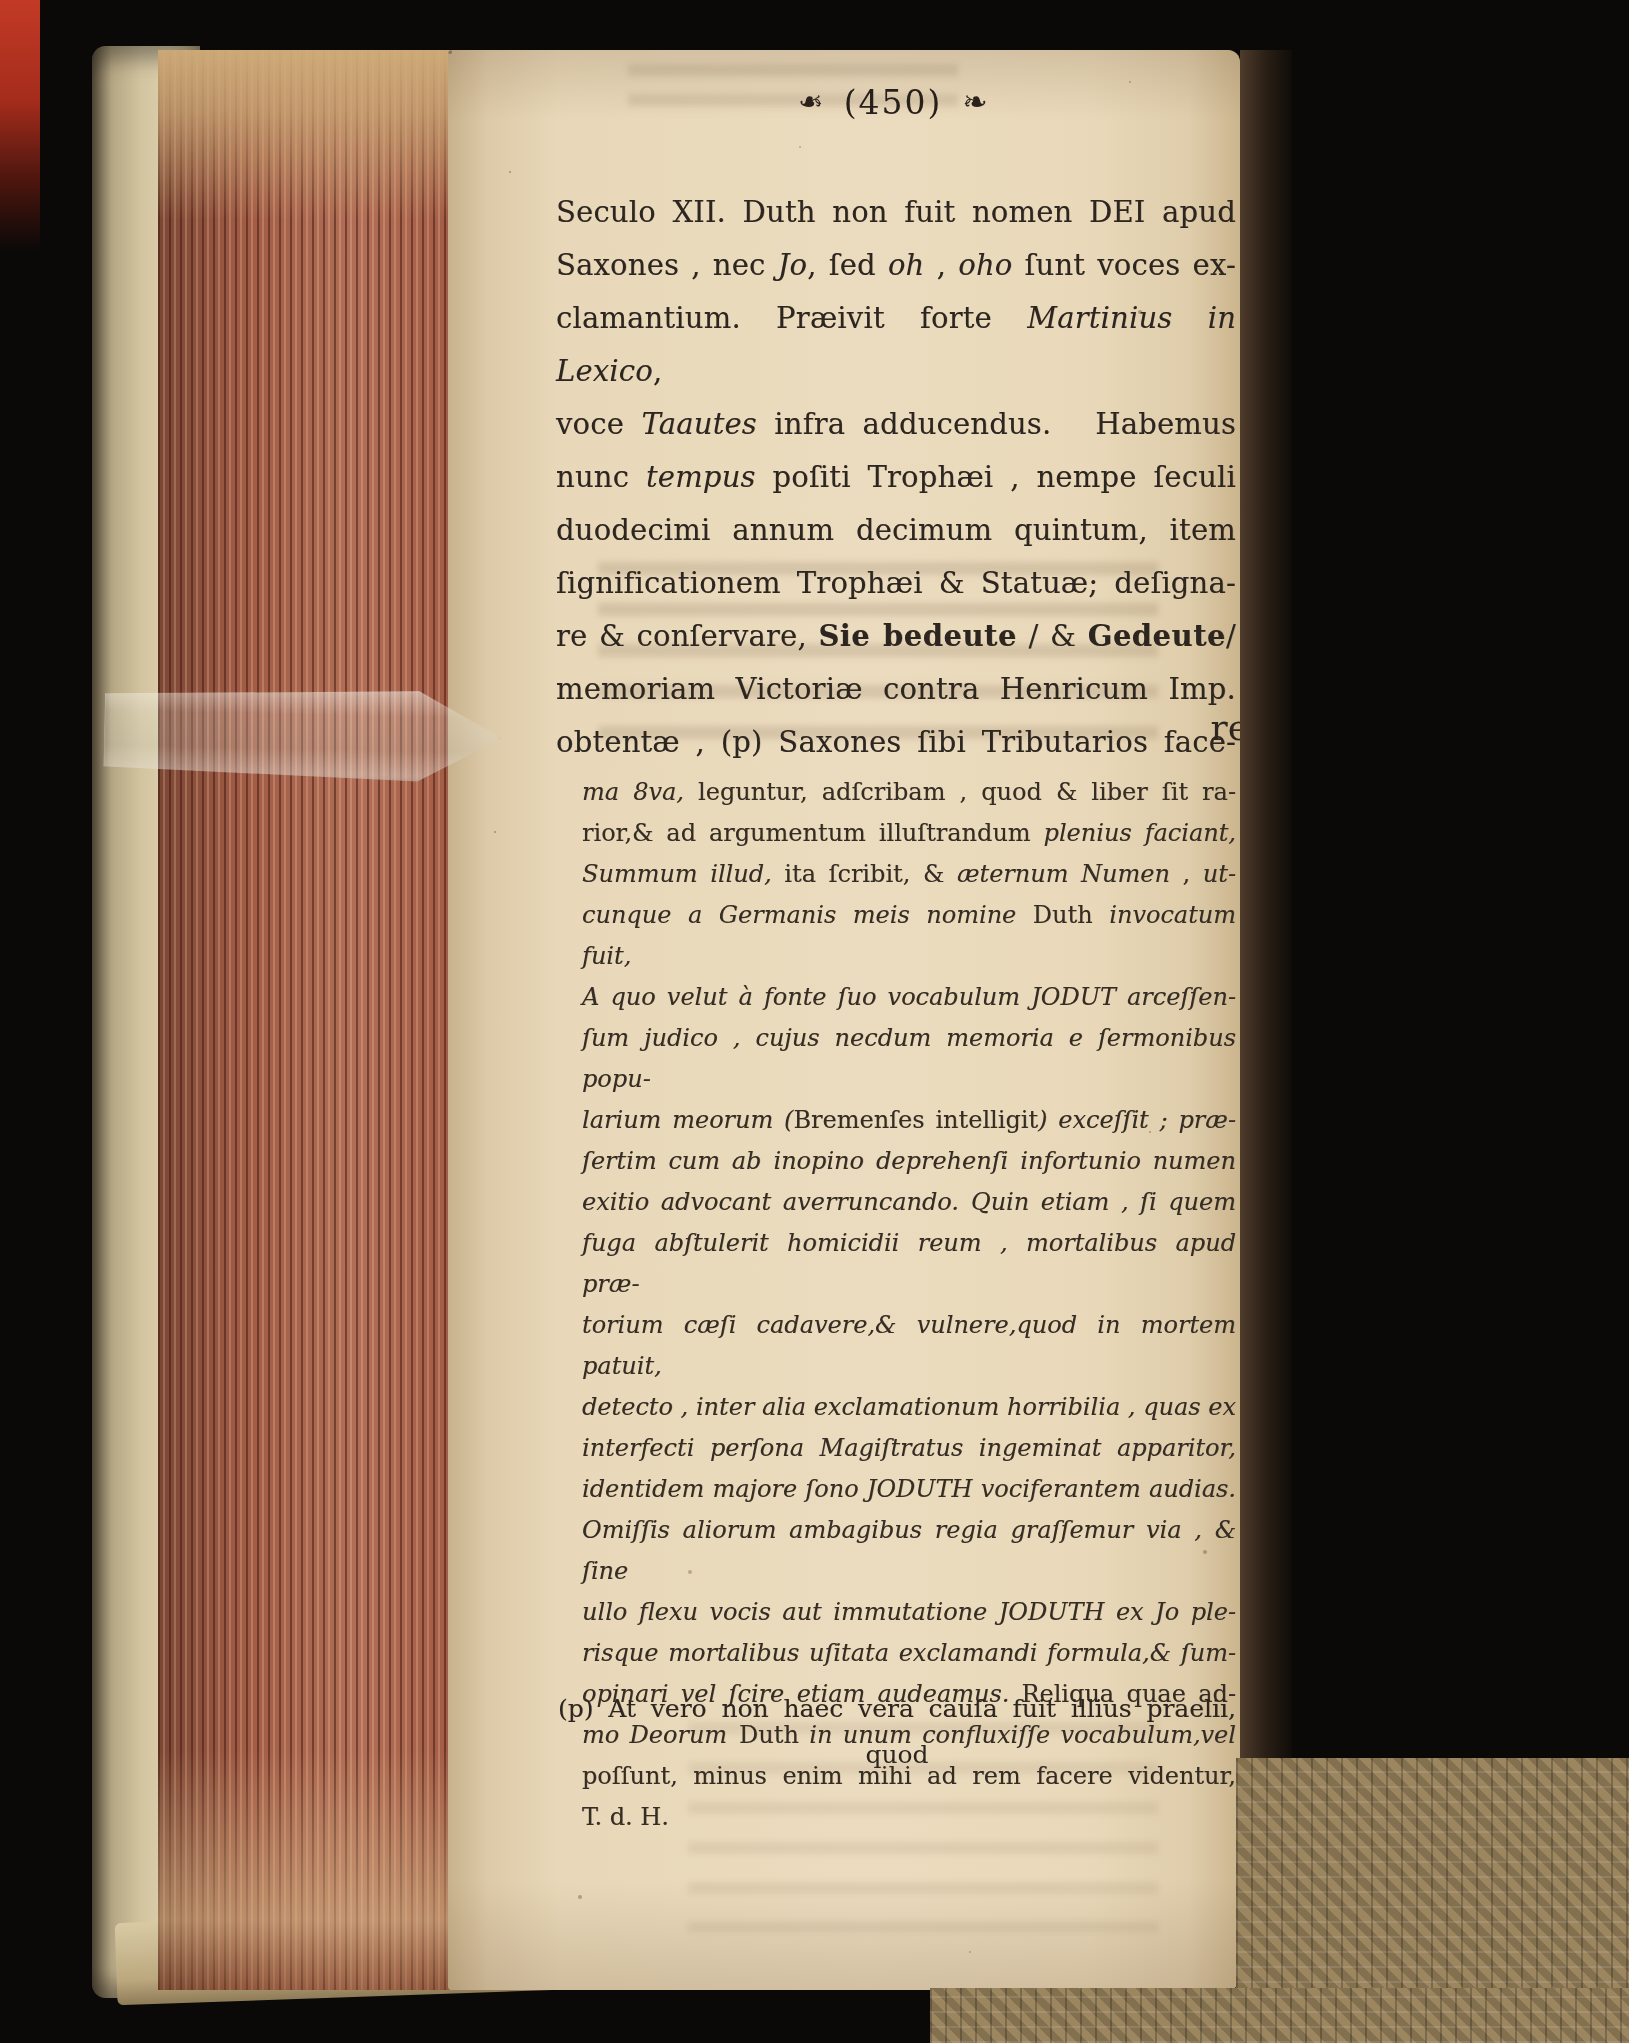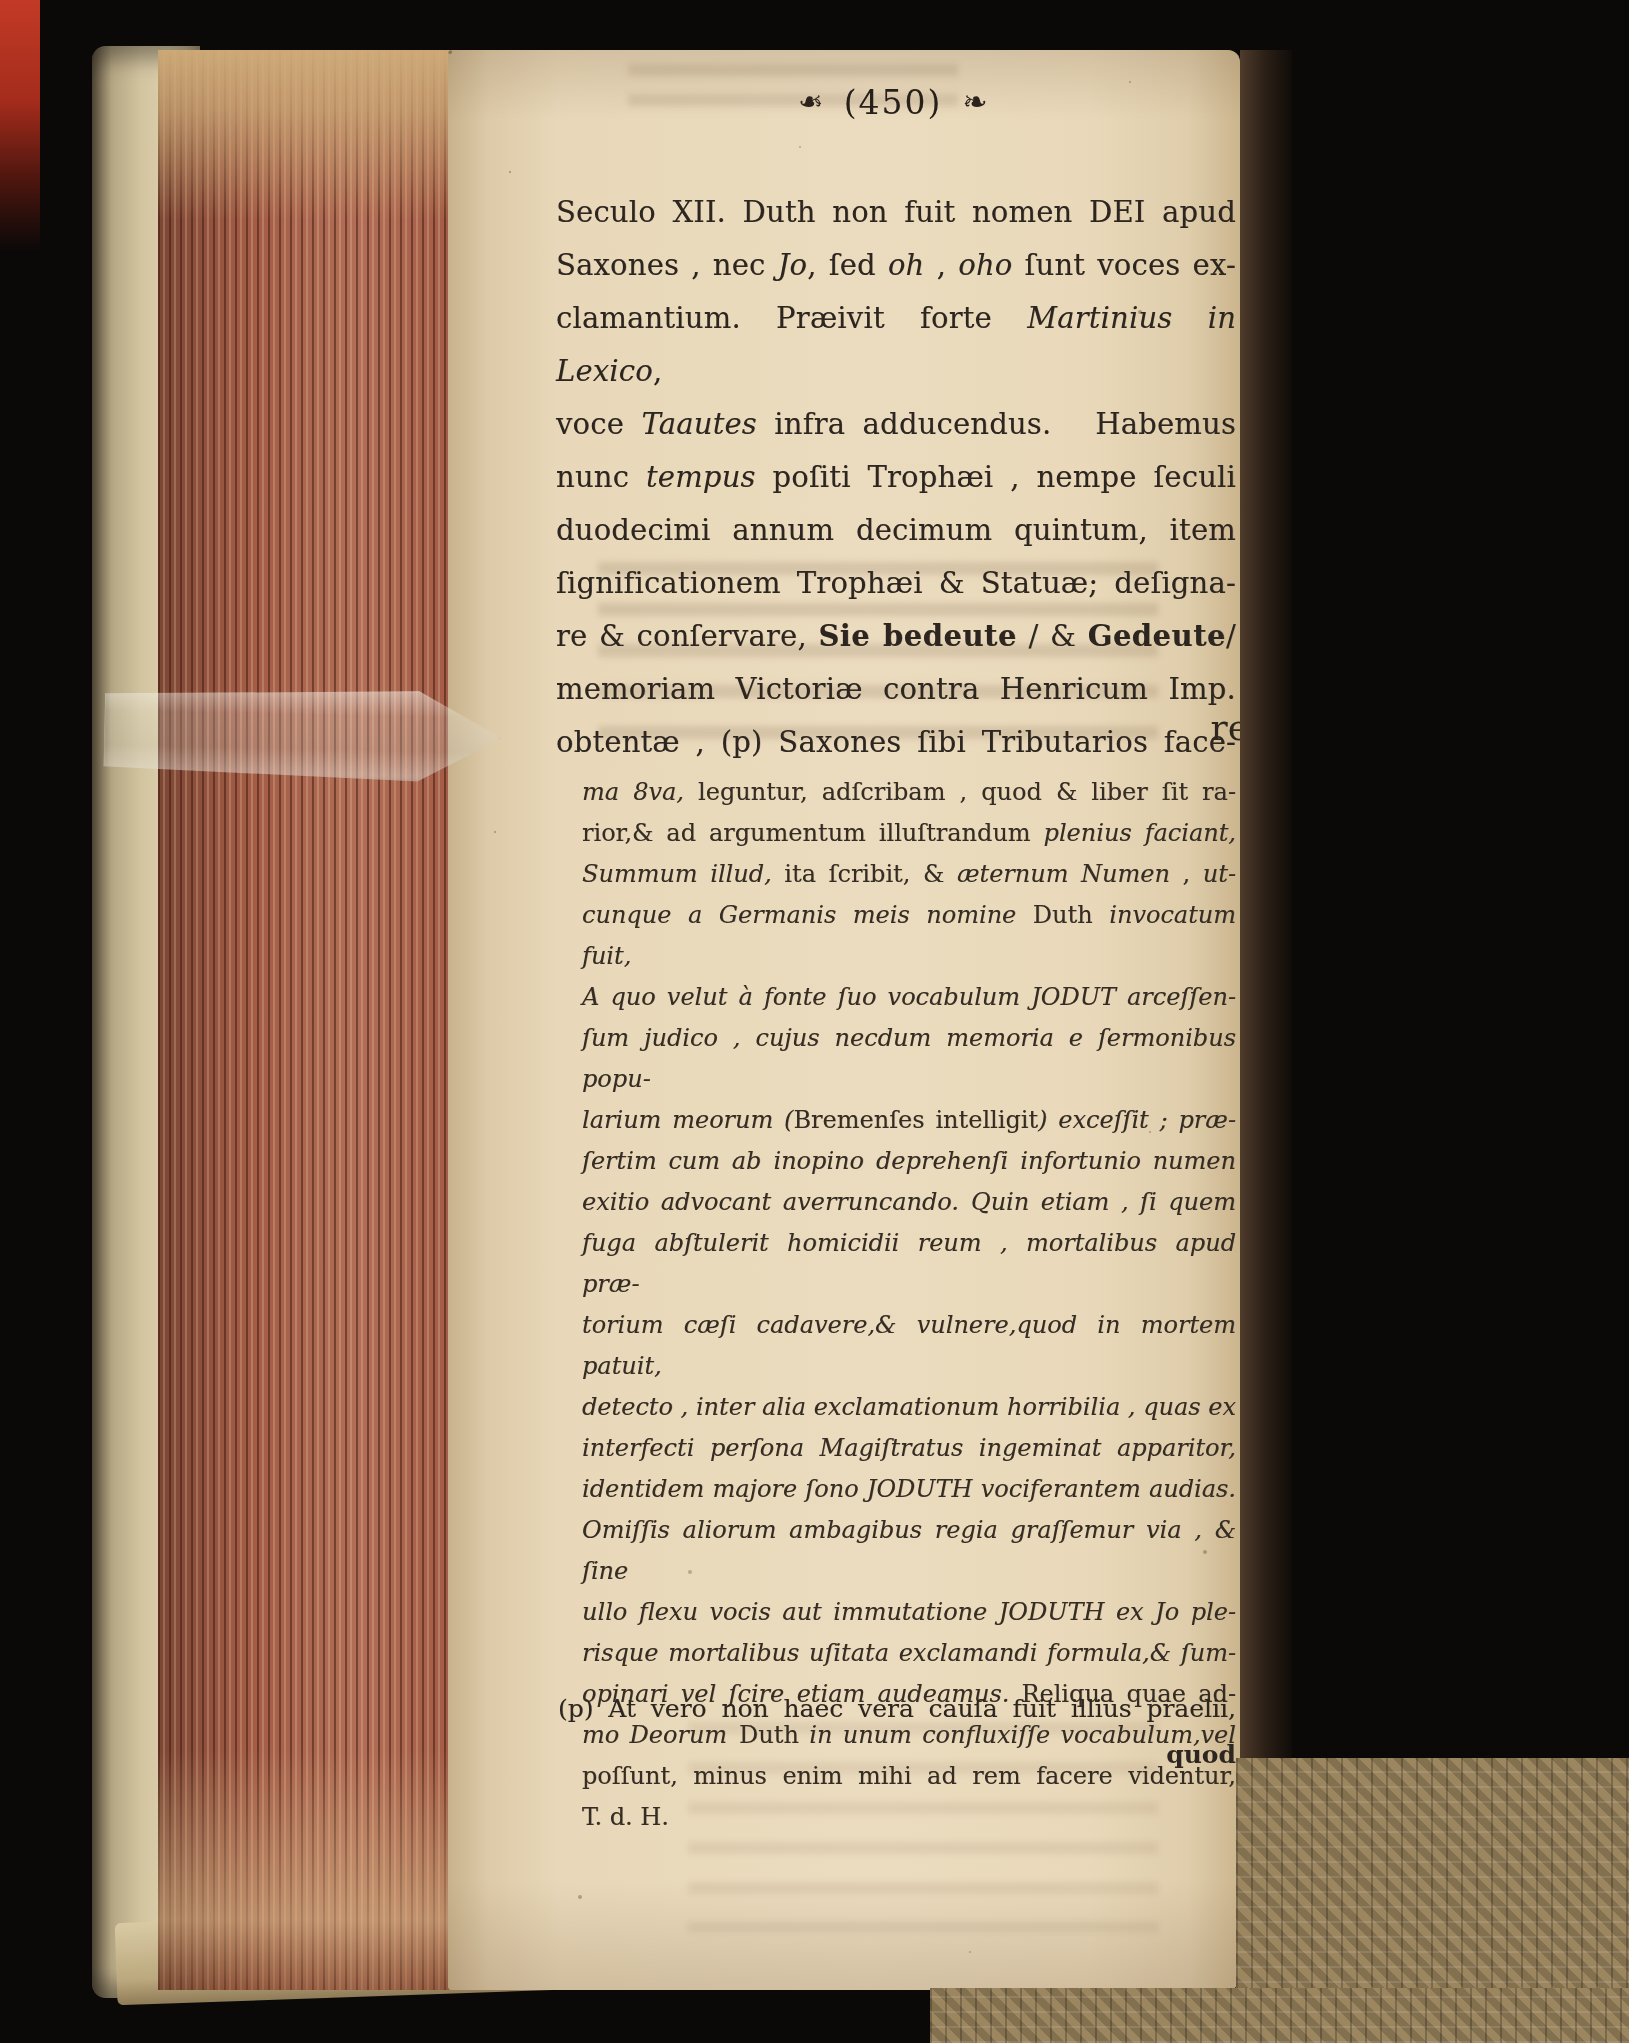--- a/index.html
+++ b/index.html
@@ -77,21 +77,21 @@
   .page-number{font-size:33px;letter-spacing:2px;}
   .orn{font-family:"DejaVu Sans",sans-serif;font-size:30px;line-height:1;color:#2a221b;}
   .orn-left{transform:scaleX(-1);}
 
   .main-block{position:absolute;left:108px;top:136px;width:680px;font-size:29px;line-height:53px;
     color:#2d2620;letter-spacing:.2px;}
   .catchword-main{position:absolute;left:121px;top:658px;width:680px;text-align:right;
     font-size:36px;line-height:40px;color:#2d2620;}
   .fn-block{position:absolute;left:134px;top:722px;width:654px;font-size:24px;line-height:41px;color:#352c23;}
   .bn-block{position:absolute;left:110px;top:1636px;width:678px;font-size:25px;line-height:46px;color:#2d2620;}
-  .catchword-bottom{text-align:right;font-weight:bold;}
+  .catchword-bottom{text-align:center;}
 
   .line{text-align:justify;text-align-last:justify;}
   .line.no-j{text-align:left;text-align-last:left;}
   .seg-r{font-style:normal;}
   .seg-i{font-style:italic;}
   .seg-f{font-weight:bold;letter-spacing:.5px;}
   .main-block .line, .fn-block .line, .bn-block .line{text-shadow:.4px .4px .5px rgba(48,38,28,.35);}
 </style>
 </head>
 <body>

